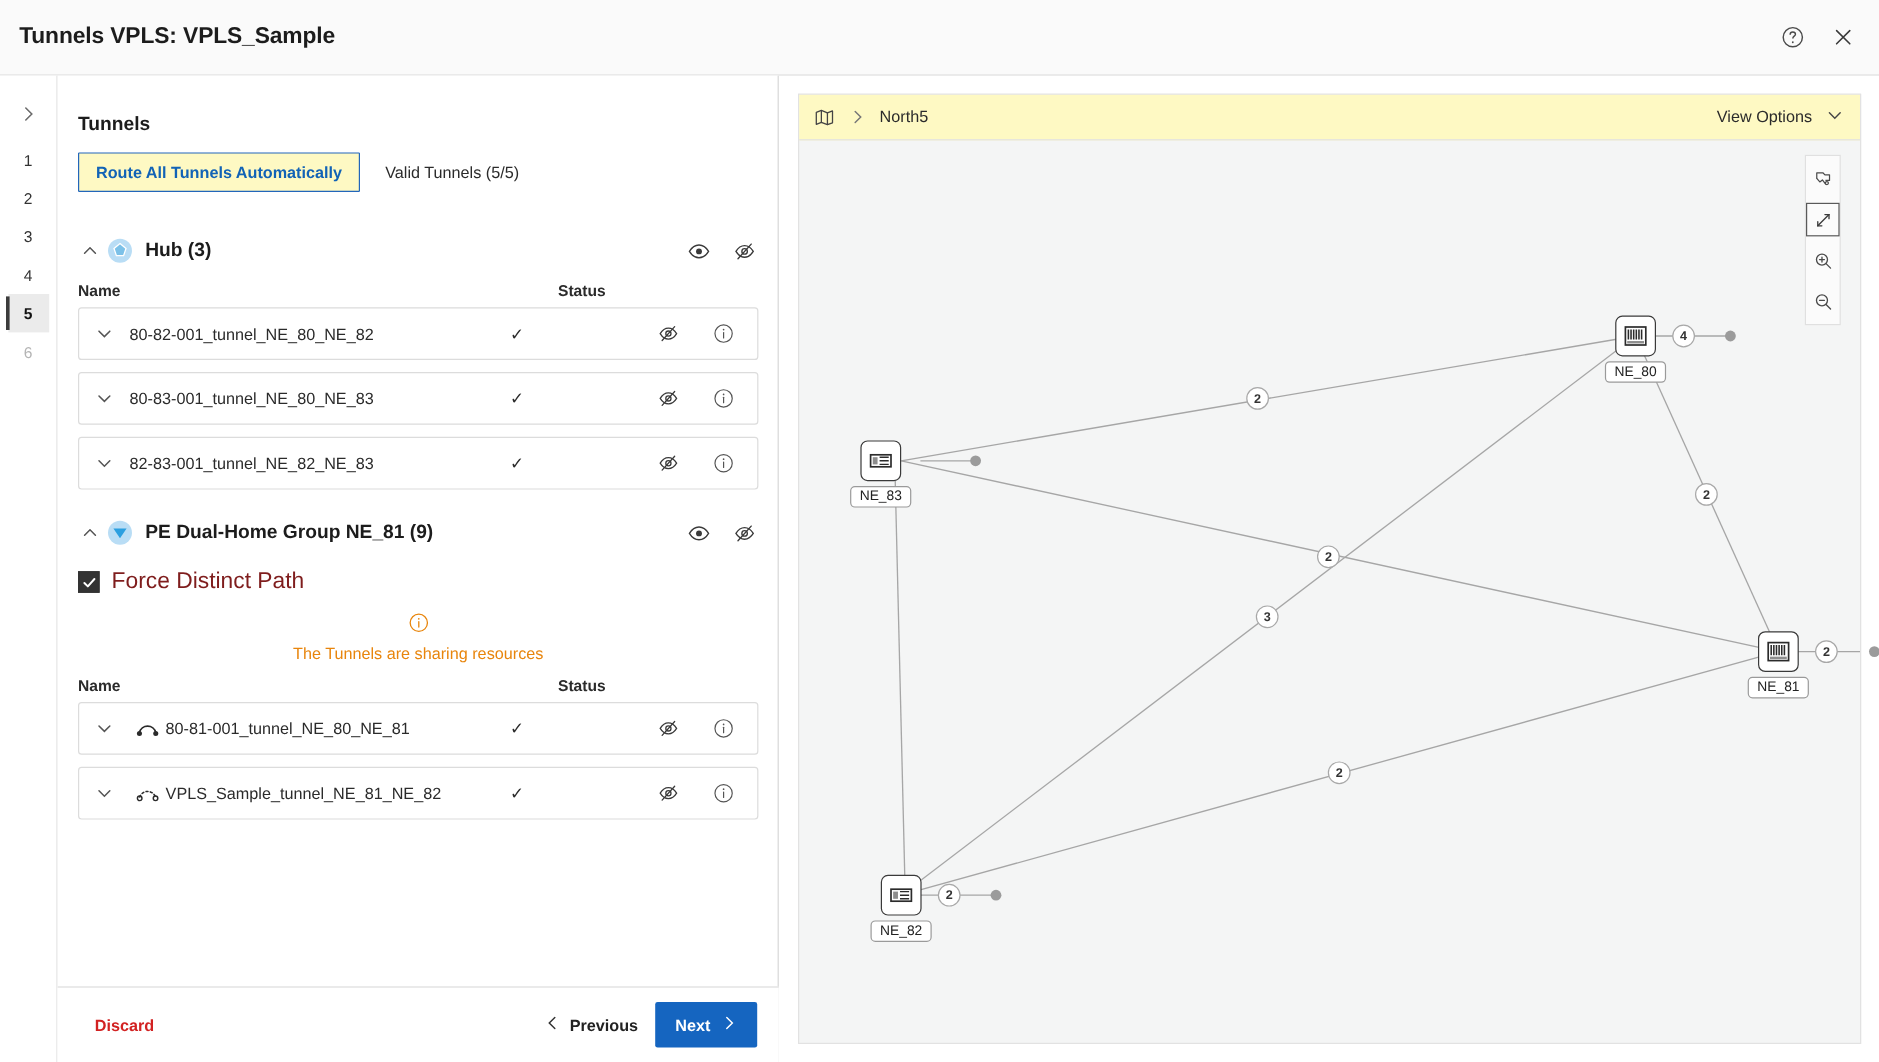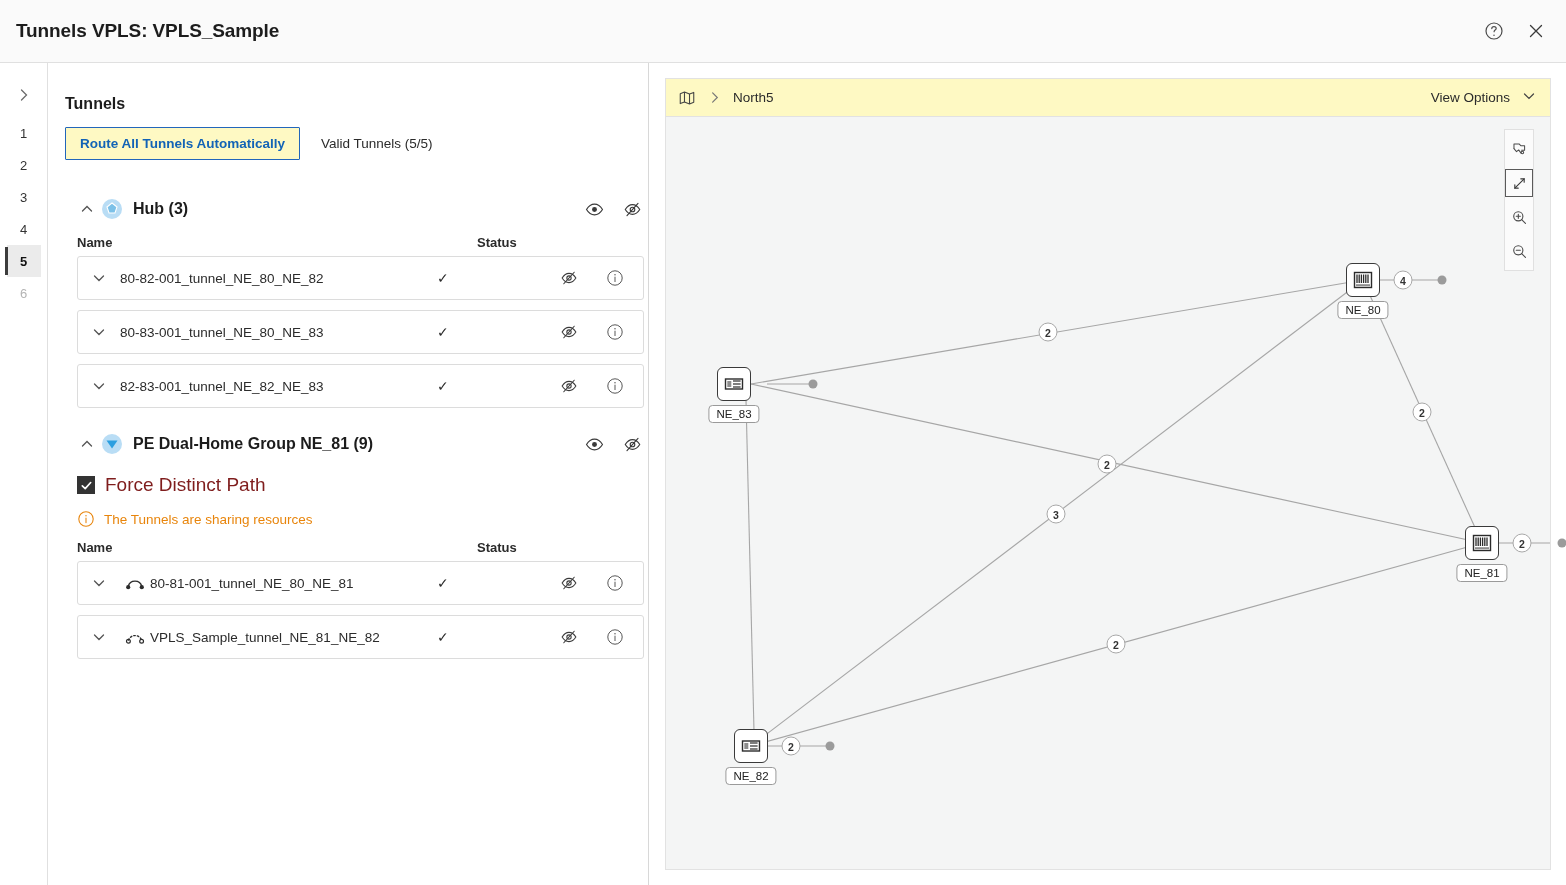--- a/index.html
+++ b/index.html
@@ -67,21 +67,21 @@
     display: flex; align-items: center; gap: 8px;
   }
   .btn-outline {
     border: 1px solid #2266bb; color: #1263b6; background: #fef9c3;
     font-size: 13.5px; font-weight: bold; padding: 8px 14px;
     cursor: pointer; border-radius: 1px;
   }
   .valid-text { font-size: 13.5px; font-weight: normal; color: #2b2b2b; padding-left: 13px; }
 
   .scrollarea {
-    position: absolute; left: 12px; top: 110px; width: 601px; height: 640px;
+    position: absolute; left: 0; top: 110px; width: 601px; height: 640px;
     overflow: hidden;
   }
   .group { margin-top: 22px; }
   .group-header {
     display: flex; align-items: center; padding: 0 17px; height: 28px;
   }
   .caret-up { width: 20px; display: flex; align-items: center; justify-content: center;
     cursor: pointer; color: #555; }
   .grp-icon { width: 22px; height: 22px; margin-left: 4px; margin-right: 10px; }
   .grp-label { font-size: 16px; font-weight: bold; color: #1c1c1c; }
@@ -90,21 +90,21 @@
   .checkrow {
     display: flex; align-items: center; padding: 0 17px; margin-top: 16px; gap: 10px;
   }
   .checkbox {
     width: 18px; height: 18px; background: #333; border: 1px solid #333;
     display: flex; align-items: center; justify-content: center; cursor: pointer;
   }
   .checkrow span { font-size: 19px; color: #7f1d1d; }
 
   .warnrow {
-    display: flex; align-items: center; padding: 0 17px; margin-top: 14px; gap: 9px;
+    display: flex; align-items: center; padding: 0 17px; margin-top: 14px; gap: 9px; flex-direction: column;
   }
   .warnrow .wtext { font-size: 13.5px; color: #e8850c; }
 
   .cols {
     display: flex; padding: 0 17px; margin-top: 12px; font-size: 13px;
     font-weight: bold; color: #2b2b2b;
   }
   .cols .c-name { width: 400px; }
 
   .rows { padding: 0 17px; margin-top: 6px; }
@@ -501,20 +501,41 @@
                   </svg>
               </span>
             </span>
           </div>
         </div>
       </div>
 
     </div>
   </div>
 
+  <div class="footer">
+    <span class="discard">Discard</span>
+    <div class="nav">
+      <button class="prev-btn">
+        <span>
+          <svg width="13" height="13" viewBox="0 0 14 14" stroke="#333" stroke-width="1.3" fill="none" stroke-linecap="round">
+              <path d="M9 2 L4 7 L9 12"></path>
+            </svg>
+        </span>
+        <span>Previous</span>
+      </button>
+      <button class="next-btn">
+        <span>Next</span>
+        <span>
+          <svg width="13" height="13" viewBox="0 0 14 14" stroke="#fff" stroke-width="1.3" fill="none" stroke-linecap="round">
+              <path d="M5 2 L10 7 L5 12"></path>
+            </svg>
+        </span>
+      </button>
+    </div>
+  </div>
 
   <div class="mappanel">
 
     <div class="mapbar">
       <span class="mapicon">
         <svg width="18" height="18" viewBox="0 0 20 20" fill="none" stroke="#444" stroke-width="1.2" stroke-linejoin="round">
           <path d="M2.5 5.2 L7.2 3.4 L12.8 5.6 L17.5 3.8 L17.5 14.8 L12.8 16.6 L7.2 14.4 L2.5 16.2 Z"></path>
           <path d="M7.2 3.4 L7.2 14.4 M12.8 5.6 L12.8 16.6"></path>
         </svg>
       </span>

